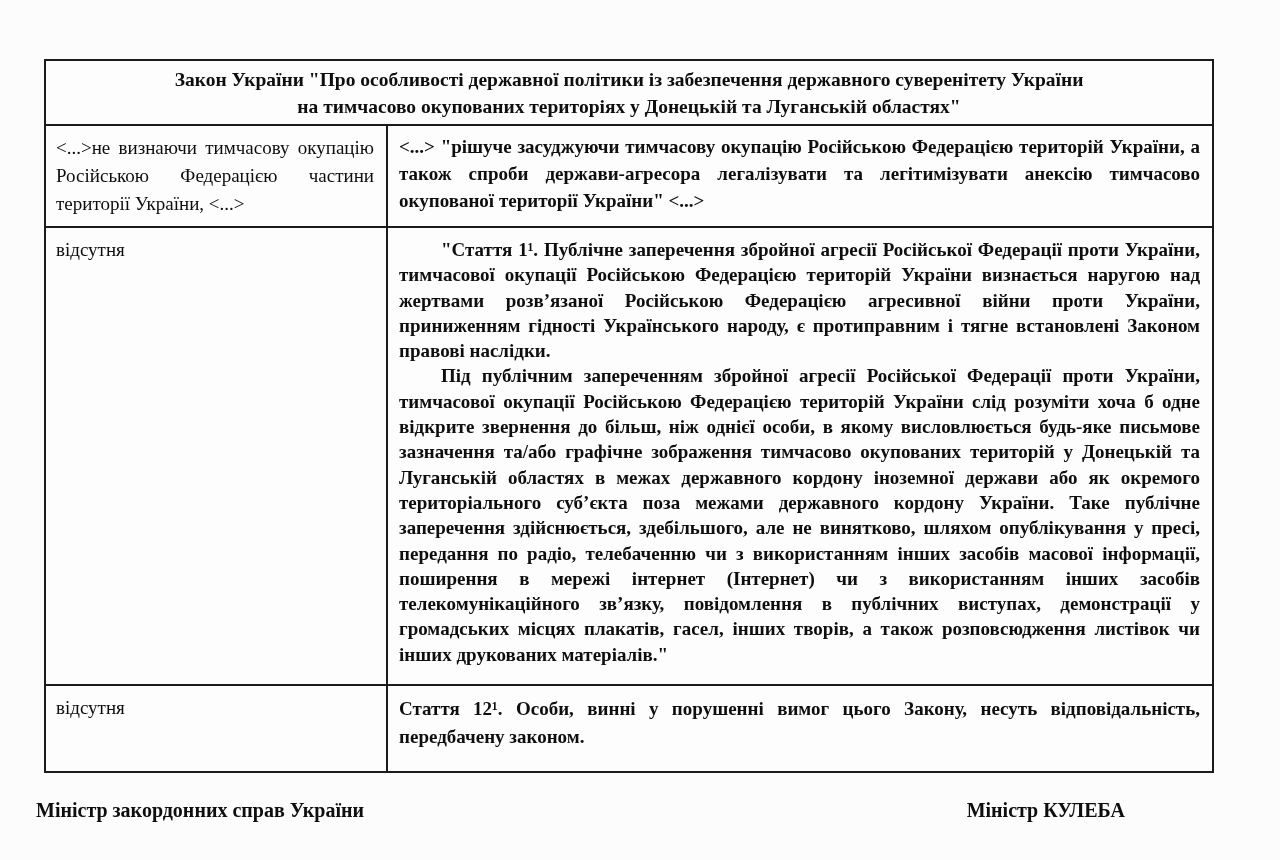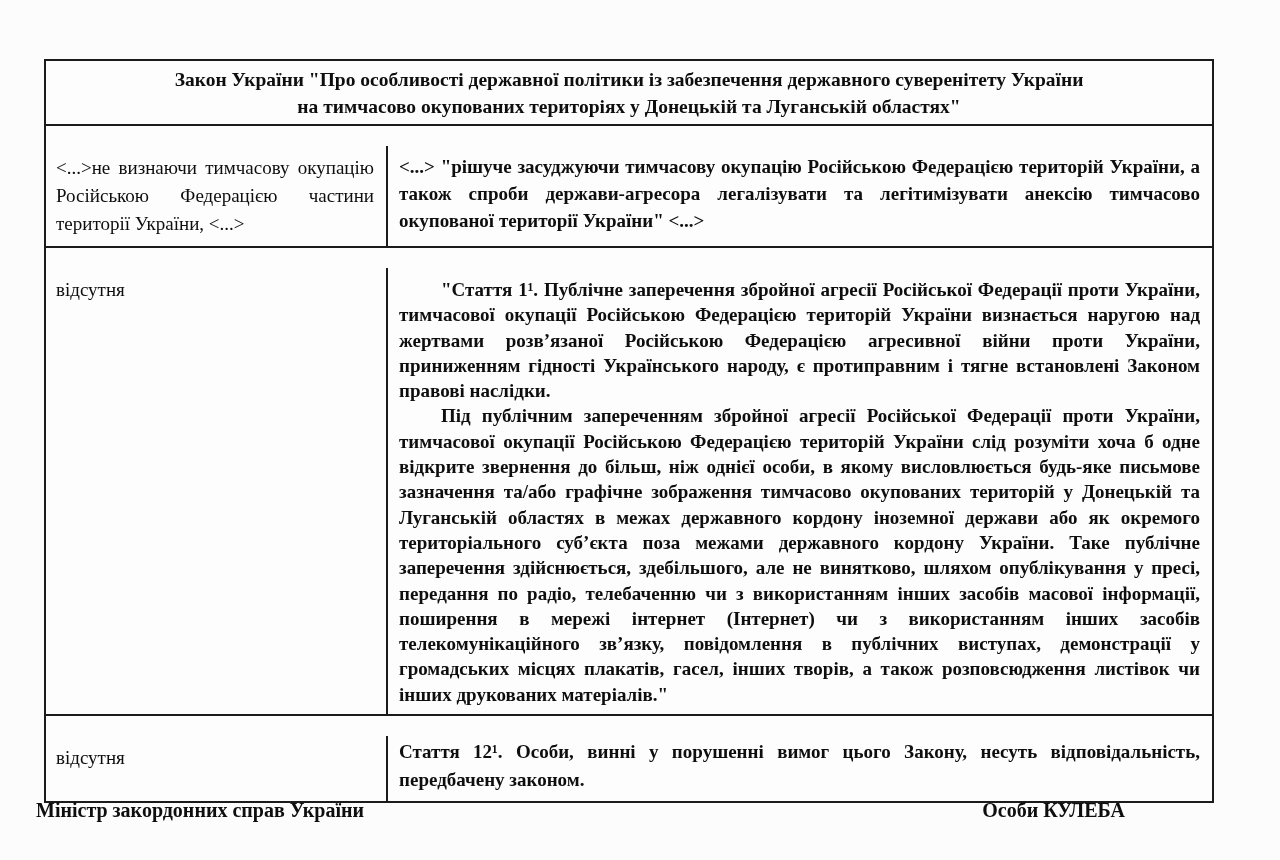--- a/index.html
+++ b/index.html
@@ -32,21 +32,21 @@
     white-space: pre-line;
     padding: 4px 10px;
   }
 
   .t-row {
     display: grid;
     grid-template-columns: 340px 1fr;
     border-top: 2px solid #1b1b1b;
   }
 
-  .t-cell { padding: 8px 10px; font-size: 19px; margin-top: 20px; }
+  .t-cell { padding: 8px 10px; font-size: 19px; }
 
   .t-cell.left {
     text-align: justify;
     line-height: 28px;
     padding-right: 12px;
   }
 
   .t-cell.right {
     border-left: 2px solid #1b1b1b;
     font-weight: bold;
@@ -55,21 +55,21 @@
     padding: 7px 12px 7px 11px;
   }
 
   .row-1 { min-height: 102px; }
   .row-2 { min-height: 458px; }
   .row-3 { min-height: 87px; }
 
   .row-2 .t-cell.right { line-height: 25.3px; padding-top: 9px; }
   .row-2 .t-cell.right p { text-indent: 42px; margin: 0; }
 
-  .row-3 .t-cell.right { line-height: 28px; padding-top: 2px; }
+  .row-3 .t-cell.right { line-height: 28px; padding-top: 9px; }
 
   .signature {
     position: absolute;
     left: 0; top: 796px;
     width: 1280px;
     display: flex;
     justify-content: space-between;
     padding: 0 155px 0 36px;
     font-weight: bold;
     font-size: 20px;
@@ -102,16 +102,16 @@
 
     <div class="t-row row-3">
       <div class="t-cell left">відсутня</div>
       <div class="t-cell right">Стаття 12¹. Особи, винні у порушенні вимог цього Закону, несуть відповідальність, передбачену законом.</div>
     </div>
 
   </div>
 
   <div class="signature">
     <span>Міністр закордонних справ України</span>
-    <span>Особи КУЛЕБА</span>
+    <span>Міністр КУЛЕБА</span>
   </div>
 
 </div>
 
 </body></html>

